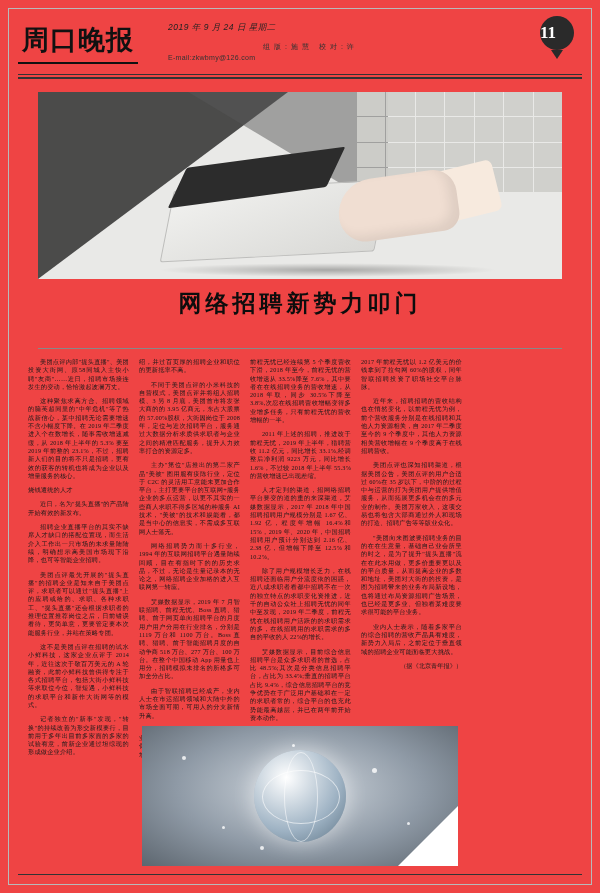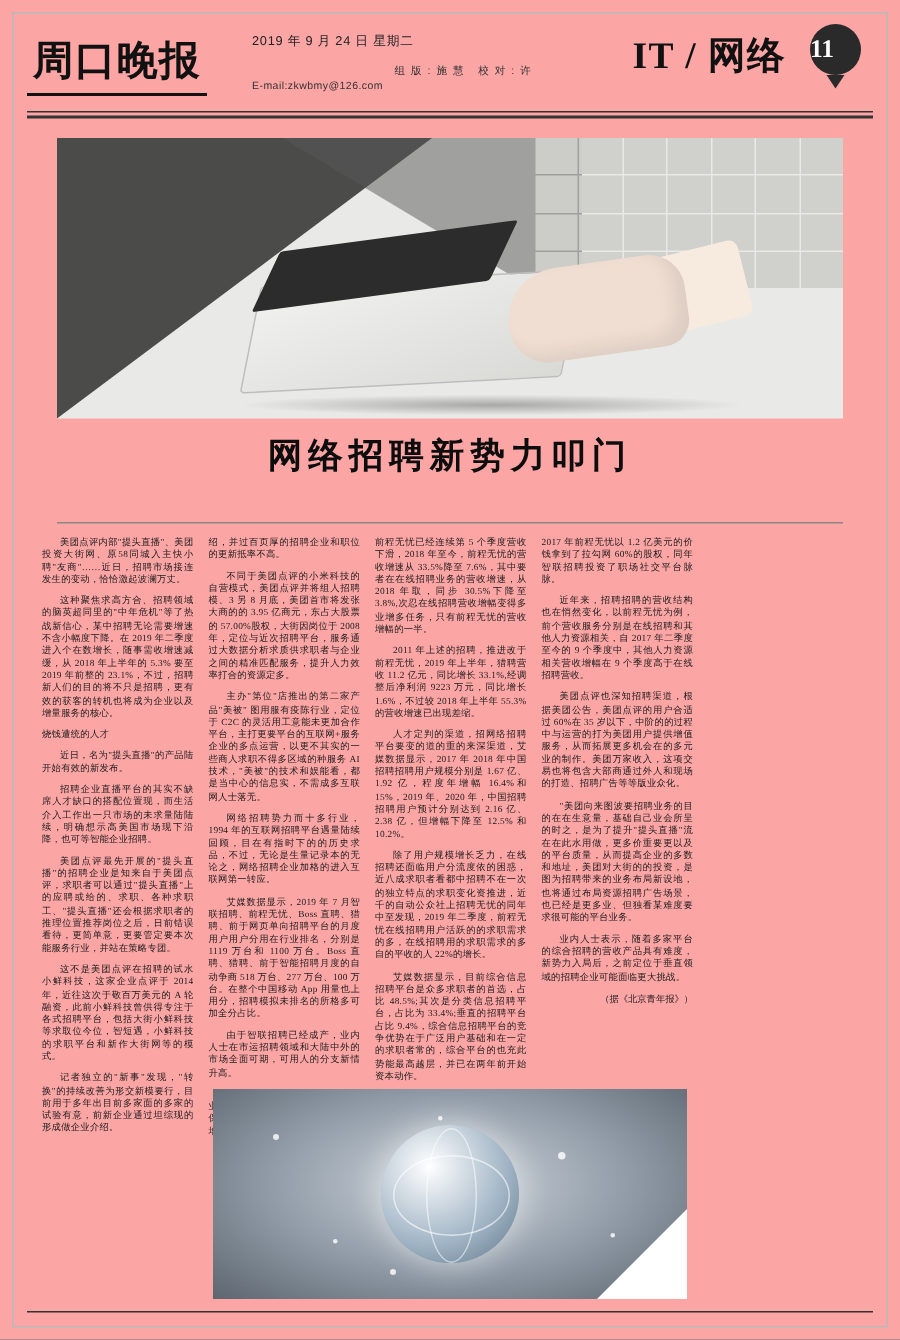--- a/index.html
+++ b/index.html
@@ -1,20 +1,20 @@
 <!DOCTYPE html>
 <html><head>
 <meta charset="utf-8">
 <style>
   html,body{margin:0;padding:0;background:#7a7a7a;}
   body{font-family:"Liberation Sans",sans-serif;}
   #page{
     position:relative;
     width:600px;height:893px;
-    background:#fca5a5;
+    background:#ef4444;
     overflow:hidden;
   }
   
   .page-frame{
     position:absolute;left:8px;top:8px;width:584px;height:877px;
     border:1px solid #b9b9b9;
     box-sizing:border-box;
   }
   
   .masthead{
@@ -27,21 +27,21 @@
     letter-spacing:1px;
     color:#111;
     border-bottom:2px solid #111;
     text-align:center;
   }
   .masthead-mid{
     position:absolute;left:150px;top:6px;width:250px;
     text-align:left;
   }
   .masthead-date{
-    font-size:8.5px;color:#222;letter-spacing:.5px;margin-bottom:20px;
+    font-size:8.5px;color:#222;letter-spacing:.5px;margin-bottom:20px;font-style:italic;
   }
   .masthead-mail{
     font-size:7px;color:#333;letter-spacing:.3px;
   }
   .masthead-credits{
     position:absolute;left:245px;top:26px;
     font-size:7px;color:#333;letter-spacing:4px;
   }
   .section-title{
     position:absolute;right:58px;top:4px;
@@ -204,21 +204,20 @@
 <div id="page">
   <div class="page-frame"></div>
 
   <div class="masthead">
     <div class="paper-logo">周口晚报</div>
     <div class="masthead-mid">
       <div class="masthead-date">2019 年 9 月 24 日  星期二</div>
       <div class="masthead-mail">E-mail:zkwbmy@126.com</div>
     </div>
     <div class="masthead-credits">组版:施慧   校对:许</div>
-    <div class="section-title">IT / 网络</div>
     <div class="page-num-badge">11</div>
     <div class="badge-tri"></div>
   </div>
   <div class="masthead-rule"></div>
   <div class="masthead-rule2"></div>
 
   <div class="hero">
     <div class="hero-tri"></div>
     <div class="hero-tri2"></div>
     <div class="hero-photo-grid">

